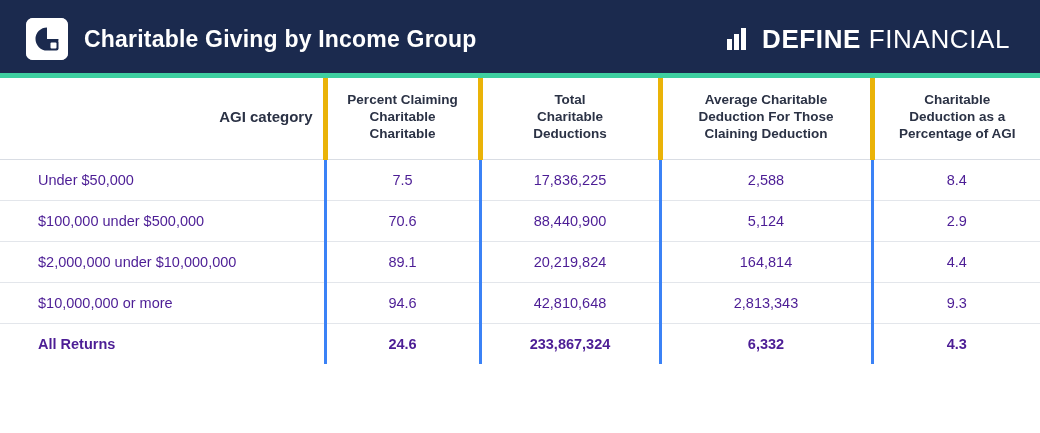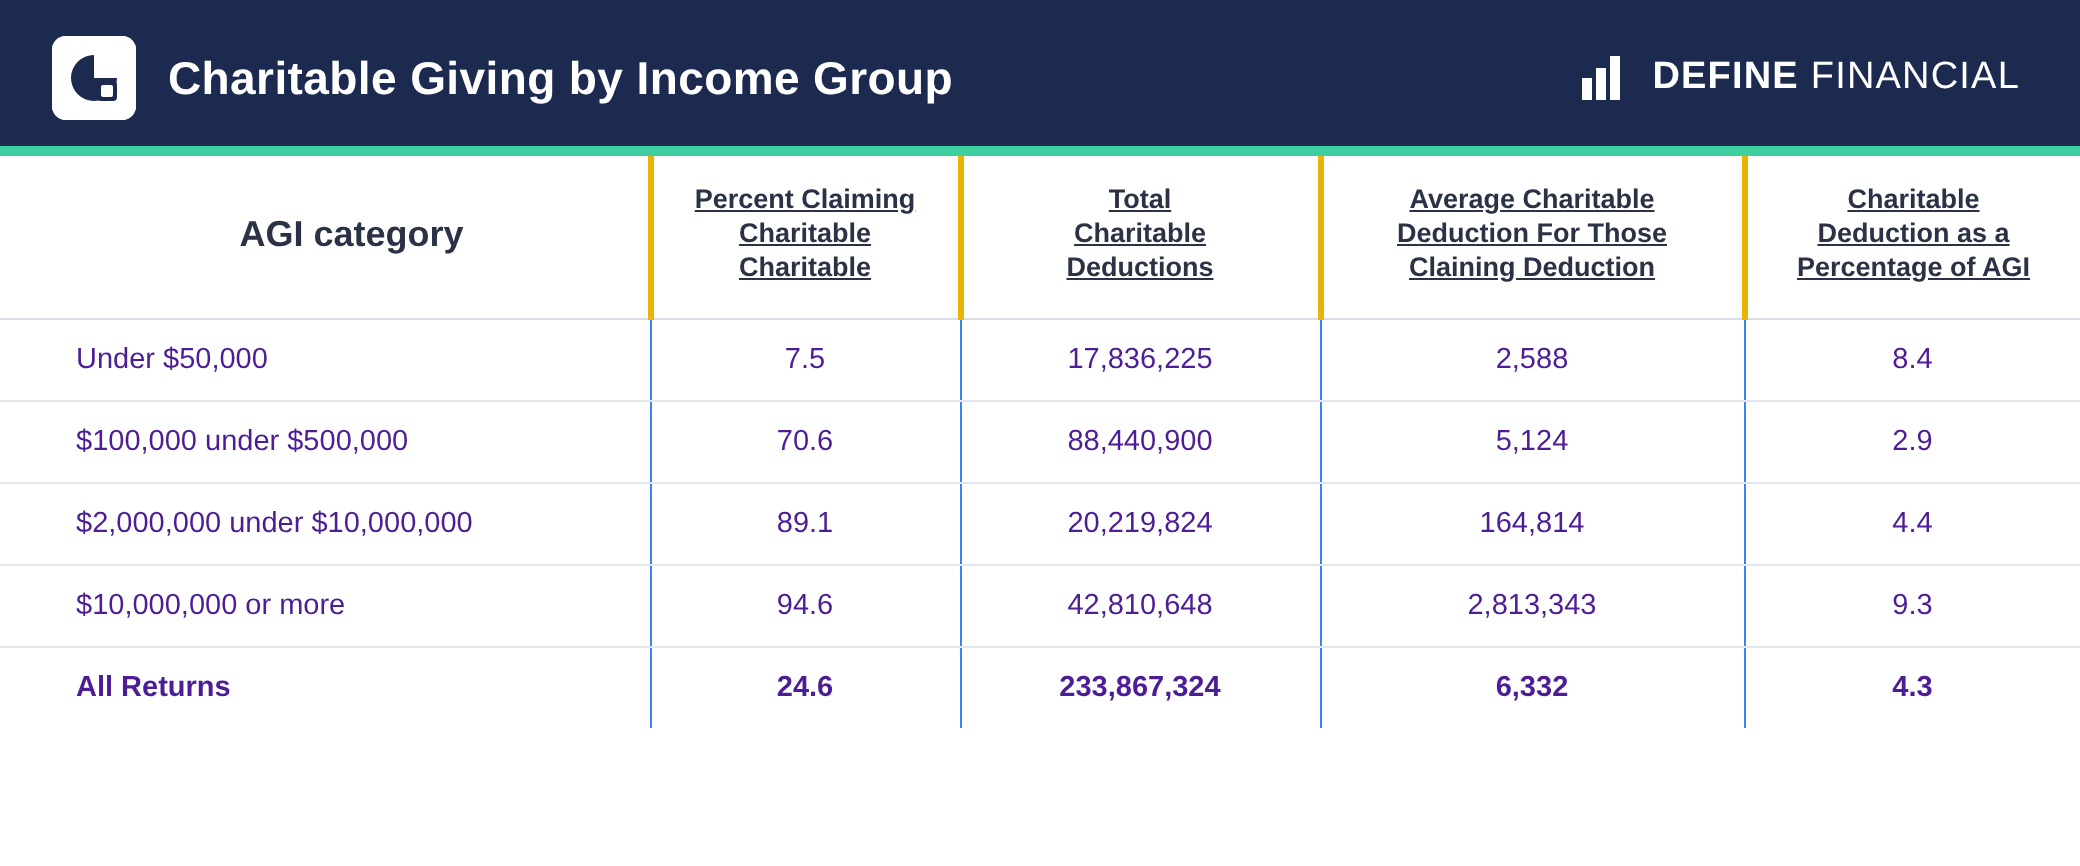--- a/index.html
+++ b/index.html
@@ -58,21 +58,21 @@
   }
   .brand {
     margin-left: auto;
     display: flex;
     align-items: center;
     gap: 9px;
     padding-right: 4px;
   }
   .brand-bars { display: block; }
   .brand-text {
-    font-size: 19px;
+    font-size: 26px;
     color: #ffffff;
     letter-spacing: .6px;
     white-space: nowrap;
   }
   .brand-text .bold { font-weight: bold; }
   .brand-text .light { font-weight: normal; }
 
   
   table {
     border-collapse: collapse;
@@ -90,40 +90,40 @@
     font-weight: bold;
     color: #2b3245;
     padding: 14px 10px 16px 10px;
     vertical-align: middle;
     line-height: 1.25;
     text-align: center;
     background: #ffffff;
     border-bottom: 1px solid #d9dde4;
   }
   thead th.agi {
-    text-align: center;
+    text-align: right;
     padding-left: 38px;
-    font-size: 18px;
+    font-size: 15px;
     vertical-align: middle;
   }
-  thead th.vline { border-left: 3px solid #eab308; text-decoration: underline; }
+  thead th.vline { border-left: 5px solid #eab308; }
 
   tbody td {
     font-size: 14.5px;
     color: #4c1d95;
     padding: 12px 10px;
     text-align: center;
     border-bottom: 1px solid #e3e6eb;
     background: #ffffff;
   }
   tbody td.agi {
     text-align: left;
     padding-left: 38px;
   }
-  tbody td.vline { border-left: 1px solid #3b82f6; margin-left: 16px; }
+  tbody td.vline { border-left: 3px solid #3b82f6; margin-left: 16px; }
   tbody tr.total td {
     font-weight: bold;
     border-bottom: none;
   }
   tbody tr:last-child td { border-bottom: none; }
 </style>
 </head>
 <body>
 
 <div class="page">

